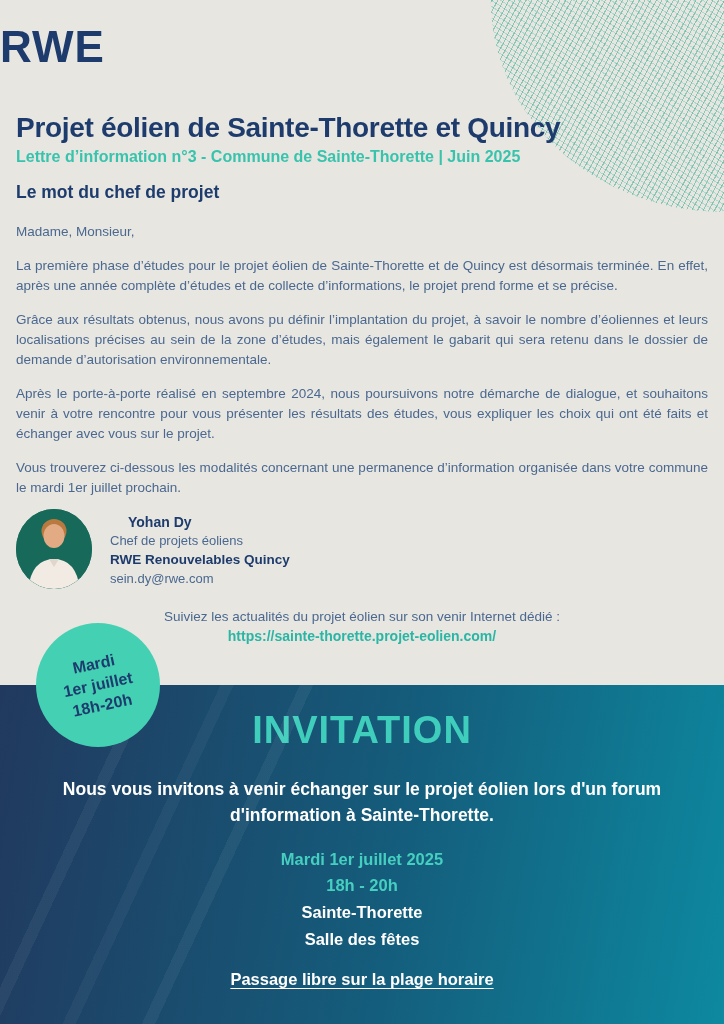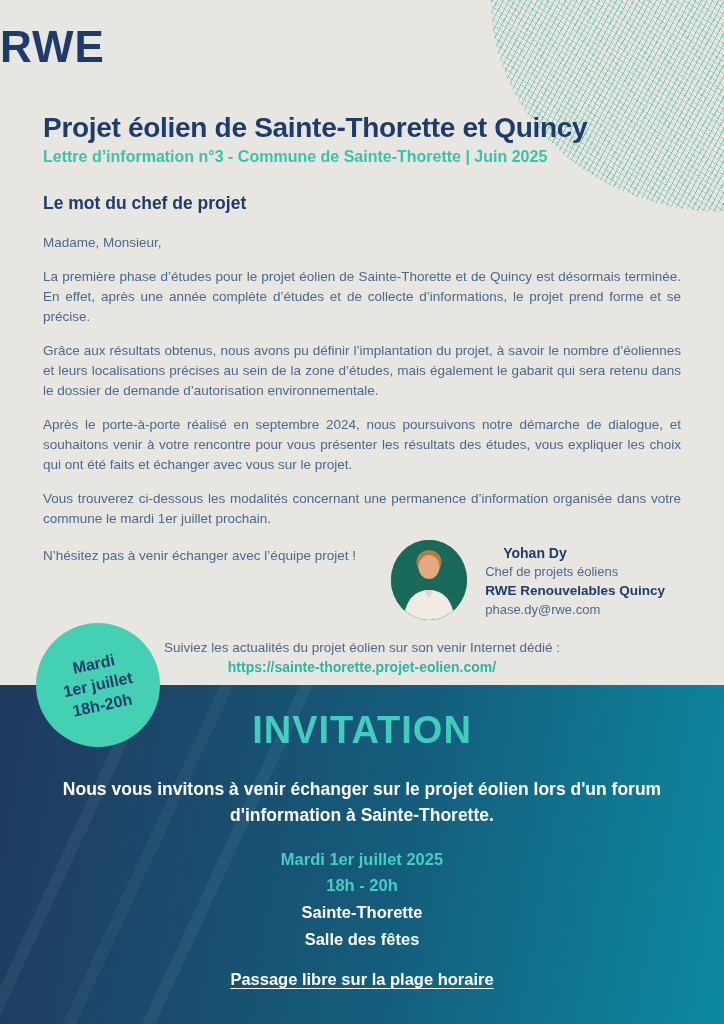--- a/index.html
+++ b/index.html
@@ -27,36 +27,36 @@
     pointer-events:none;
   }
 
   .logo-wrap { padding-top:22px; position:relative; z-index:2; }
   .logo {
     display:inline-block;
     font-size:44px; font-weight:bold; letter-spacing:1px;
     color:#1d3c6d;
   }
 
-  .content { position:relative; padding:0 43px; z-index:2; }
+  .content { position:relative; padding:0 16px; z-index:2; }
 
   .title {
     margin-top:40px;
     font-size:28px; font-weight:bold;
     letter-spacing:-0.3px;
     color:#1d3c6d;
   }
   .subtitle {
     margin-top:4px;
     font-size:16px; font-weight:bold;
     color:#38c3ad;
   }
 
   .section-heading {
-    margin-top:27px;
+    margin-top:16px;
     font-size:17.5px; font-weight:bold;
     color:#1d3c6d;
   }
 
   .salutation { margin-top:19px; }
   .body-text {
     font-size:13.5px; line-height:1.48;
     color:#4a6890;
     text-align:justify;
   }
@@ -160,37 +160,36 @@
 
     <h3 class="section-heading">Le mot du chef de projet</h3>
 
     <p class="body-text salutation">Madame, Monsieur,</p>
     <p class="body-text para">La première phase d’études pour le projet éolien de Sainte-Thorette et de Quincy est désormais terminée. En effet, après une année complète d’études et de collecte d’informations, le projet prend forme et se précise.</p>
     <p class="body-text para">Grâce aux résultats obtenus, nous avons pu définir l’implantation du projet, à savoir le nombre d’éoliennes et leurs localisations précises au sein de la zone d’études, mais également le gabarit qui sera retenu dans le dossier de demande d’autorisation environnementale.</p>
     <p class="body-text para">Après le porte-à-porte réalisé en septembre 2024, nous poursuivons notre démarche de dialogue, et souhaitons venir à votre rencontre pour vous présenter les résultats des études, vous expliquer les choix qui ont été faits et échanger avec vous sur le projet.</p>
     <p class="body-text para">Vous trouverez ci-dessous les modalités concernant une permanence d’information organisée dans votre commune le mardi 1er juillet prochain.</p>
 
     <div class="closing-row">
-      <p class="body-text closing-text">N’hésitez pas à venir échanger avec l’équipe projet !</p>
 
       <div class="signature">
         <div class="avatar">
           <svg viewBox="0 0 76 80">
             <rect x="0" y="0" width="76" height="80" fill="#17695a"></rect>
             <ellipse cx="38" cy="22" rx="12.5" ry="12" fill="#b9793f"></ellipse>
             <ellipse cx="38" cy="27" rx="10.5" ry="12" fill="#e2ab84"></ellipse>
             <path d="M12 80 Q16 50 38 50 Q60 50 64 80 Z" fill="#f2ebe4"></path>
             <path d="M33 50 L38 58 L43 50 Z" fill="#e0d6cc"></path>
           </svg>
         </div>
         <div class="sig-info">
           <div class="sig-name">Yohan Dy</div>
           <div class="sig-role">Chef de projets éoliens</div>
           <div class="sig-company">RWE Renouvelables Quincy</div>
-          <div class="sig-email">phase.dy@rwe.com</div>
+          <div class="sig-email">sein.dy@rwe.com</div>
         </div>
       </div>
     </div>
 
     <div class="website">
       <div class="website-label">Suiviez les actualités du projet éolien sur son venir Internet dédié :</div>
       <a class="website-link" href="#">https://sainte-thorette.projet-eolien.com/</a>
     </div>
   </div>
 

